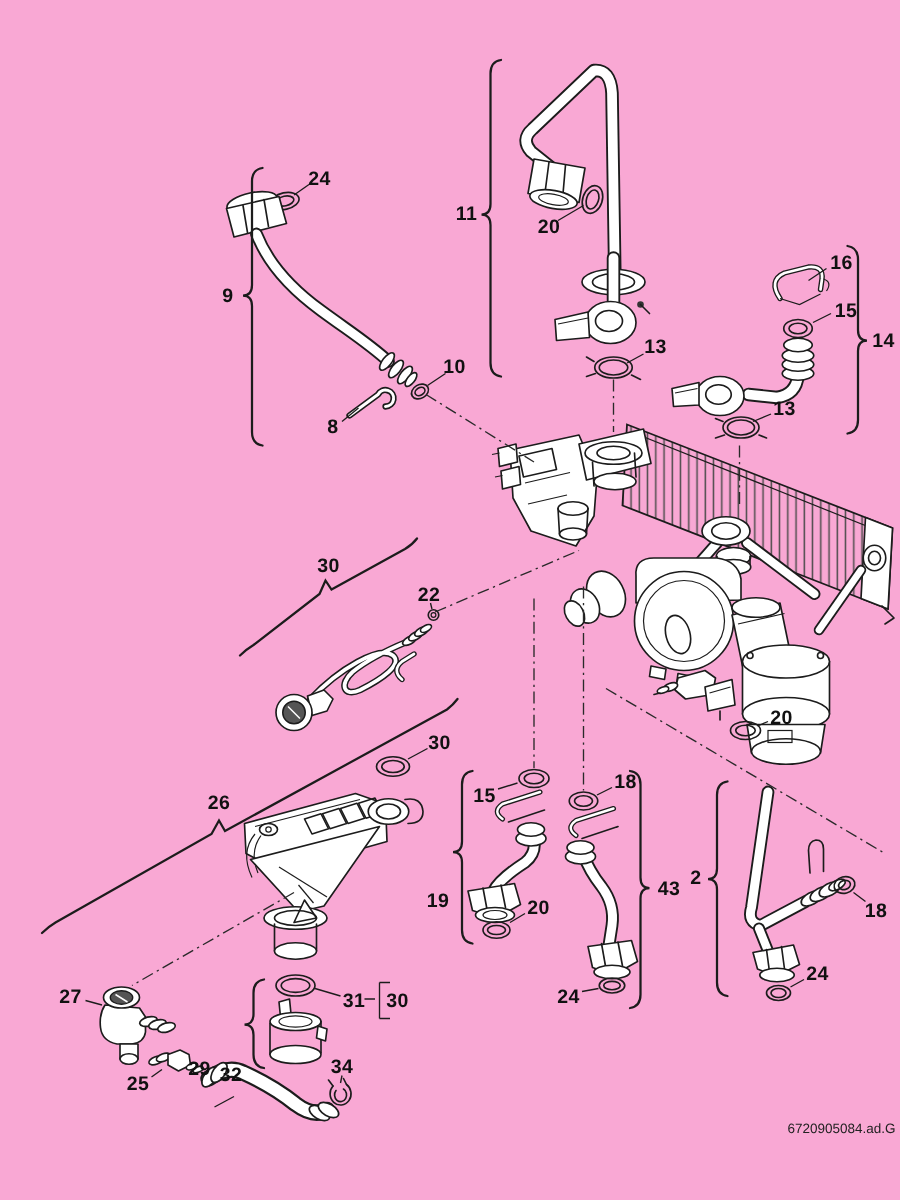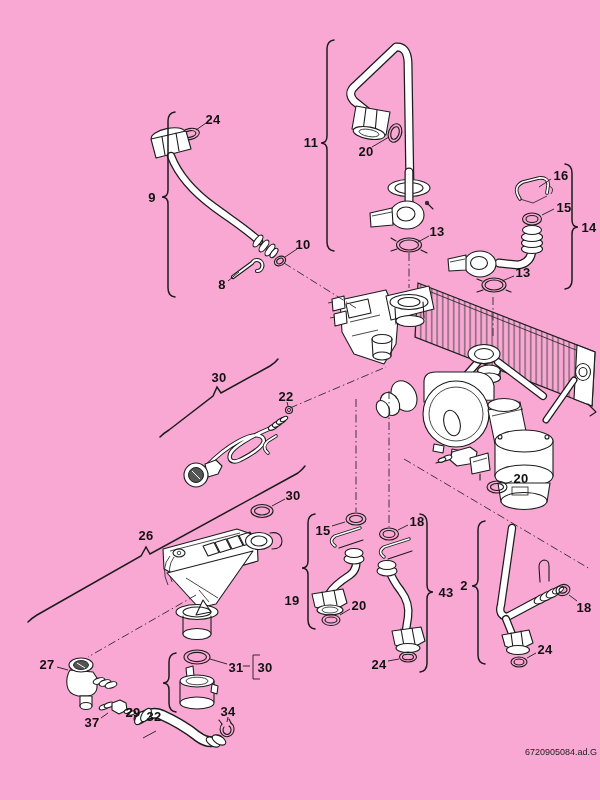--- a/index.html
+++ b/index.html
@@ -442,21 +442,21 @@
   <div class="lbl" style="left:417px;top:521px">18</div>
   <div class="lbl" style="left:292px;top:600px">19</div>
   <div class="lbl" style="left:359px;top:605px">20</div>
   <div class="lbl" style="left:446px;top:592px">43</div>
   <div class="lbl" style="left:379px;top:664px">24</div>
   <div class="lbl" style="left:464px;top:585px">2</div>
   <div class="lbl" style="left:521px;top:478px">20</div>
   <div class="lbl" style="left:584px;top:607px">18</div>
   <div class="lbl" style="left:545px;top:649px">24</div>
   <div class="lbl" style="left:47px;top:664px">27</div>
-  <div class="lbl" style="left:92px;top:722px">37</div>
+  <div class="lbl" style="left:92px;top:722px">25</div>
   <div class="lbl" style="left:133px;top:712px">29</div>
   <div class="lbl" style="left:154px;top:716px">32</div>
   <div class="lbl" style="left:236px;top:667px">31</div>
   <div class="lbl" style="left:265px;top:667px">30</div>
   <div class="lbl" style="left:228px;top:711px">34</div>
 </div>
 
 <div class="code">6720905084.ad.G</div>
 
 </div>

